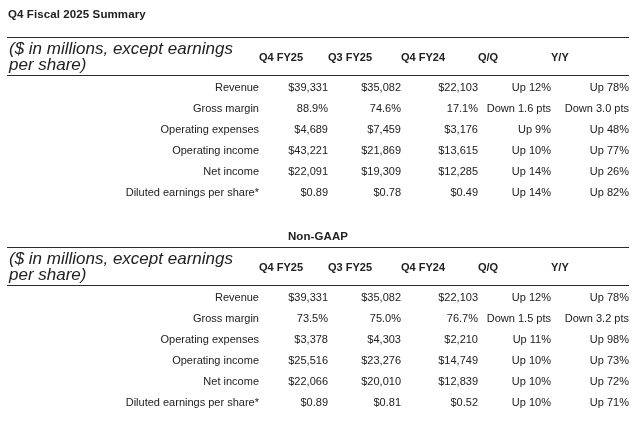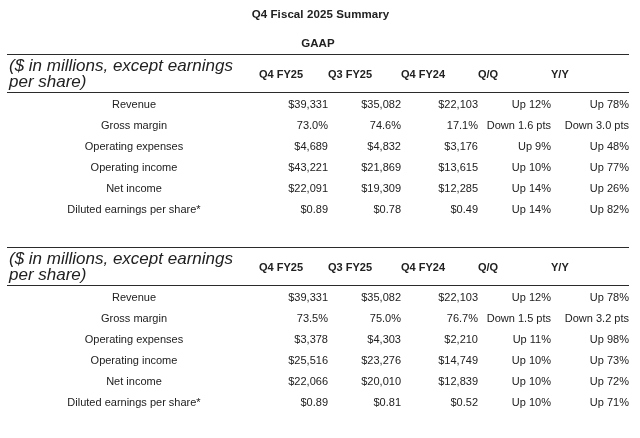--- a/index.html
+++ b/index.html
@@ -16,21 +16,20 @@
     -webkit-font-smoothing: antialiased;
   }
   .page {
     padding: 8px 7px 0 7px;
   }
   .doc-title {
     font-size: 11.5px;
     font-weight: 700;
     letter-spacing: 0.1px;
     padding-left: 1px;
-    text-align: center;
   }
   .section {
     width: 622px;
   }
   .section.first  { margin-top: 17px; }
   .section.second { margin-top: 28px; }
   .section-label {
     text-align: center;
     font-weight: 700;
     font-size: 11.5px;
@@ -73,34 +72,33 @@
   }
   tbody td {
     font-size: 11px;
     height: 21px;
     padding: 0;
     text-align: right;
     white-space: nowrap;
     vertical-align: middle;
   }
   tbody td.lbl {
-    text-align: center;
+    text-align: right;
     padding-left: 2px;
     margin-top: 15px;
   }
 </style>
 </head>
 <body>
 
 <div class="page">
 
   <div class="doc-title">Q4 Fiscal 2025 Summary</div>
 
   <div class="section first">
-    <div class="section-label">GAAP</div>
     <table class="summary">
       <colgroup>
         <col class="c-label">
           <col class="c1">
           <col class="c2">
           <col class="c3">
           <col class="c4">
           <col class="c5">
       </colgroup>
       <thead>
@@ -120,30 +118,30 @@
           <tr>
             <td class="lbl">Revenue</td>
             <td>$39,331</td>
             <td>$35,082</td>
             <td>$22,103</td>
             <td>Up 12%</td>
             <td>Up 78%</td>
           </tr>
           <tr>
             <td class="lbl">Gross margin</td>
-            <td>73.0%</td>
+            <td>88.9%</td>
             <td>74.6%</td>
             <td>17.1%</td>
             <td>Down 1.6 pts</td>
             <td>Down 3.0 pts</td>
           </tr>
           <tr>
             <td class="lbl">Operating expenses</td>
             <td>$4,689</td>
-            <td>$4,832</td>
+            <td>$7,459</td>
             <td>$3,176</td>
             <td>Up 9%</td>
             <td>Up 48%</td>
           </tr>
           <tr>
             <td class="lbl">Operating income</td>
             <td>$43,221</td>
             <td>$21,869</td>
             <td>$13,615</td>
             <td>Up 10%</td>
@@ -163,20 +161,21 @@
             <td>$0.78</td>
             <td>$0.49</td>
             <td>Up 14%</td>
             <td>Up 82%</td>
           </tr>
         </tbody>
     </table>
   </div>
 
   <div class="section second">
+    <div class="section-label">Non-GAAP</div>
     <table class="summary">
       <colgroup>
         <col class="c-label">
           <col class="c1">
           <col class="c2">
           <col class="c3">
           <col class="c4">
           <col class="c5">
       </colgroup>
       <thead>

